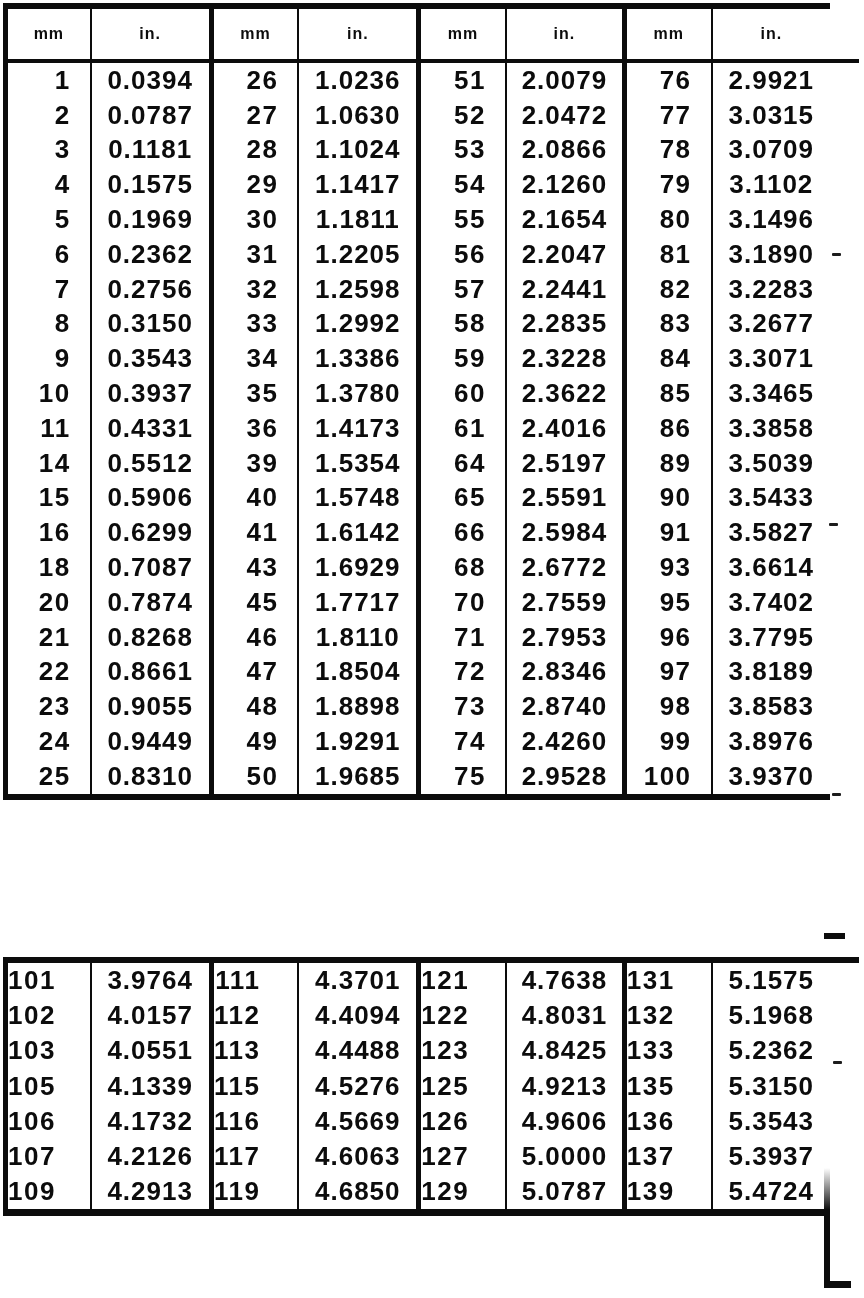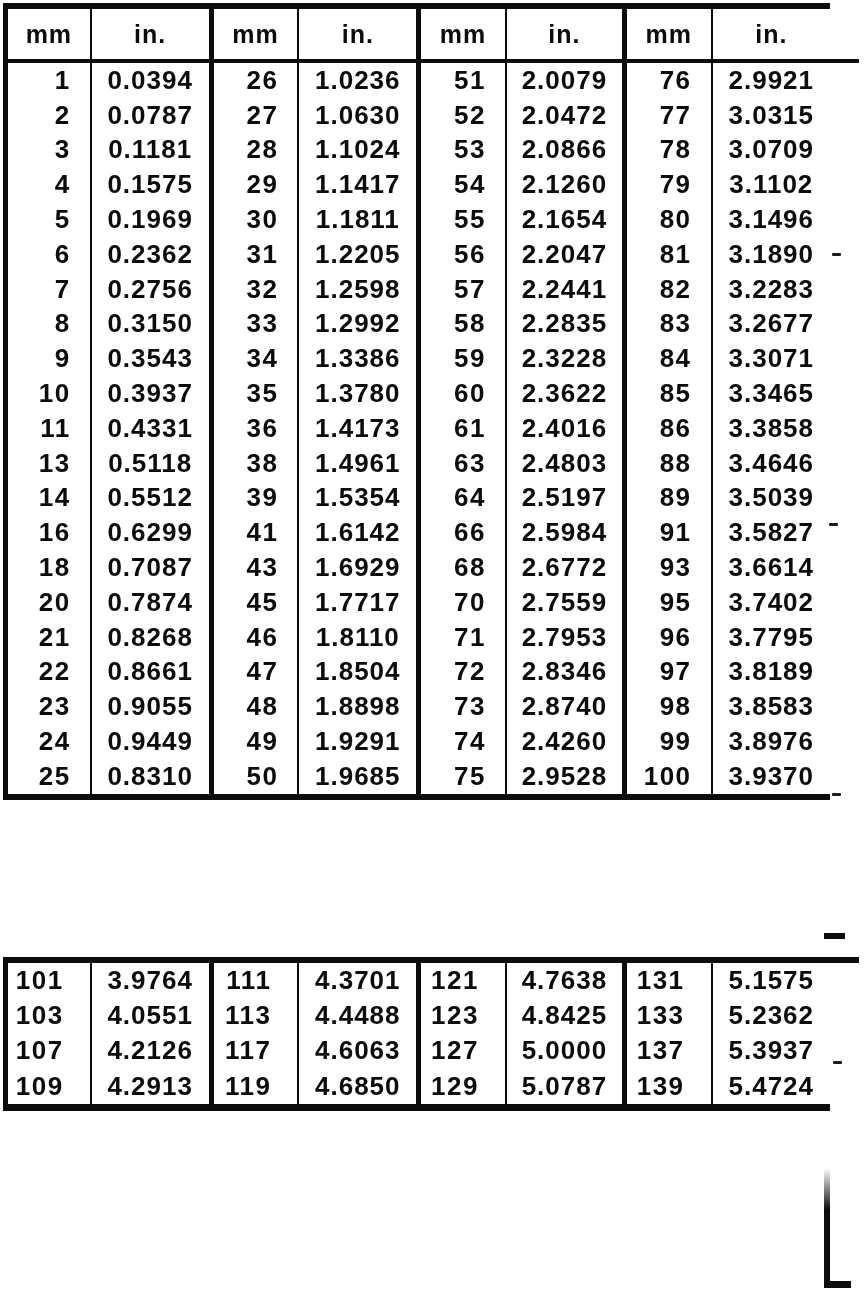--- a/index.html
+++ b/index.html
@@ -21,34 +21,34 @@
   }
   #tbl1 { top:3px;   border-top:6px solid #0c0c0c; border-bottom:6px solid #0c0c0c; }
   #tbl2 { top:957px; border-top:6px solid #0c0c0c; border-bottom:7px solid #0c0c0c; }
 
   th, td {
     padding:0; margin:0; vertical-align:middle;
     color:#0c0c0c; font-weight:bold;
     white-space:nowrap; overflow:hidden;
   }
   th {
-    height:50px; font-size:25px; letter-spacing:1px;
+    height:50px; font-size:16px; letter-spacing:1px;
     text-align:center; border-bottom:4px solid #0c0c0c;
   }
   #tbl1 td { height:34.8px; }
   #tbl2 td { height:35.2px; }
   td { font-size:26px; }
 
   th.mm, td.mm { border-right:2px solid #0c0c0c; }
   th.in, td.in { border-right:5px solid #0c0c0c; }
   th.in:last-child, td.in:last-child { border-right:none; }
 
   td.mm { text-align:right; letter-spacing:1.5px; }
   #tbl1 td.mm { padding-right:19px; }
-  #tbl2 td.mm { padding-right:26px; }
+  #tbl2 td.mm { padding-right:37px; }
   td.in { text-align:center; letter-spacing:1px; }
 
   
   .overhang { position:absolute; background:#0c0c0c; }
   #oh-header   { left:824px; top:59px;   width:35px; height:4px; }
   #oh-sec1-bot { left:824px; top:933px;  width:21px; height:6px; }
   #oh-sec2-top { left:824px; top:957px;  width:35px; height:6px; }
   #oh-sec2-bot { left:824px; top:1281px; width:27px; height:7px; }
 
   
@@ -198,40 +198,40 @@
           <td class="mm">11</td>
           <td class="in">0.4331</td>
           <td class="mm">36</td>
           <td class="in">1.4173</td>
           <td class="mm">61</td>
           <td class="in">2.4016</td>
           <td class="mm">86</td>
           <td class="in">3.3858</td>
         </tr>
         <tr>
-          <td class="mm">13</td>
-          <td class="in">0.5118</td>
-          <td class="mm">38</td>
-          <td class="in">1.4961</td>
-          <td class="mm">63</td>
-          <td class="in">2.4803</td>
-          <td class="mm">88</td>
-          <td class="in">3.4646</td>
-        </tr>
-        <tr>
           <td class="mm">14</td>
           <td class="in">0.5512</td>
           <td class="mm">39</td>
           <td class="in">1.5354</td>
           <td class="mm">64</td>
           <td class="in">2.5197</td>
           <td class="mm">89</td>
           <td class="in">3.5039</td>
         </tr>
         <tr>
+          <td class="mm">15</td>
+          <td class="in">0.5906</td>
+          <td class="mm">40</td>
+          <td class="in">1.5748</td>
+          <td class="mm">65</td>
+          <td class="in">2.5591</td>
+          <td class="mm">90</td>
+          <td class="in">3.5433</td>
+        </tr>
+        <tr>
           <td class="mm">16</td>
           <td class="in">0.6299</td>
           <td class="mm">41</td>
           <td class="in">1.6142</td>
           <td class="mm">66</td>
           <td class="in">2.5984</td>
           <td class="mm">91</td>
           <td class="in">3.5827</td>
         </tr>
         <tr>
@@ -323,30 +323,60 @@
           <td class="mm">101</td>
           <td class="in">3.9764</td>
           <td class="mm">111</td>
           <td class="in">4.3701</td>
           <td class="mm">121</td>
           <td class="in">4.7638</td>
           <td class="mm">131</td>
           <td class="in">5.1575</td>
         </tr>
         <tr>
+          <td class="mm">102</td>
+          <td class="in">4.0157</td>
+          <td class="mm">112</td>
+          <td class="in">4.4094</td>
+          <td class="mm">122</td>
+          <td class="in">4.8031</td>
+          <td class="mm">132</td>
+          <td class="in">5.1968</td>
+        </tr>
+        <tr>
           <td class="mm">103</td>
           <td class="in">4.0551</td>
           <td class="mm">113</td>
           <td class="in">4.4488</td>
           <td class="mm">123</td>
           <td class="in">4.8425</td>
           <td class="mm">133</td>
           <td class="in">5.2362</td>
         </tr>
         <tr>
+          <td class="mm">105</td>
+          <td class="in">4.1339</td>
+          <td class="mm">115</td>
+          <td class="in">4.5276</td>
+          <td class="mm">125</td>
+          <td class="in">4.9213</td>
+          <td class="mm">135</td>
+          <td class="in">5.3150</td>
+        </tr>
+        <tr>
+          <td class="mm">106</td>
+          <td class="in">4.1732</td>
+          <td class="mm">116</td>
+          <td class="in">4.5669</td>
+          <td class="mm">126</td>
+          <td class="in">4.9606</td>
+          <td class="mm">136</td>
+          <td class="in">5.3543</td>
+        </tr>
+        <tr>
           <td class="mm">107</td>
           <td class="in">4.2126</td>
           <td class="mm">117</td>
           <td class="in">4.6063</td>
           <td class="mm">127</td>
           <td class="in">5.0000</td>
           <td class="mm">137</td>
           <td class="in">5.3937</td>
         </tr>
         <tr>

